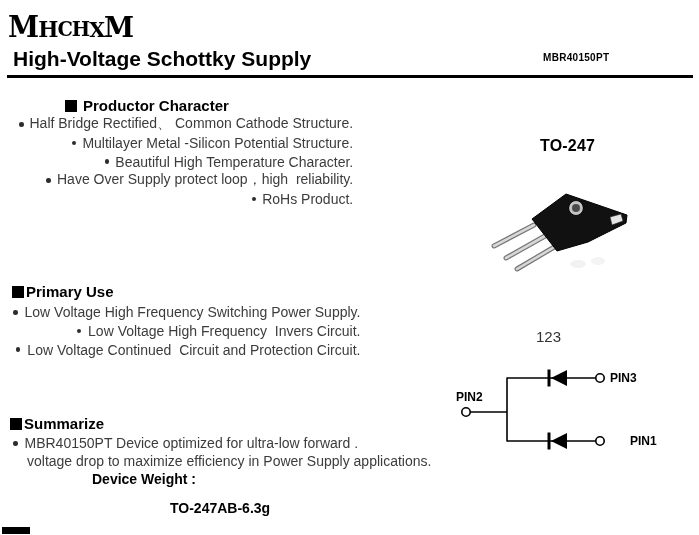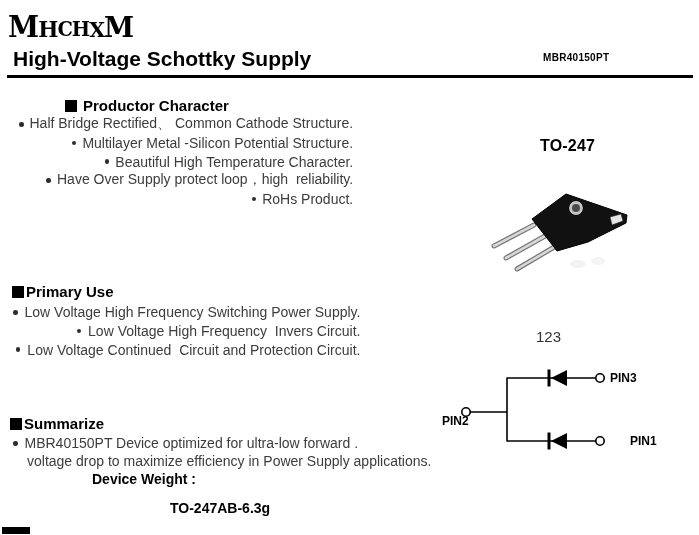--- a/index.html
+++ b/index.html
@@ -42,21 +42,21 @@
   .l2 .dot,.l3 .dot{margin-right:7px;}
 
   .wrap-line{left:27px;top:453px;font-size:14px;white-space:pre;color:#3c3c3c;}
   .dw-label{left:72px;top:471px;font-size:14px;font-weight:700;color:#000;padding-left:20px;}
   .dw-value{left:170px;top:500px;font-size:14px;font-weight:700;color:#000;}
 
   .pkg-name{left:540px;top:137px;font-size:16px;font-weight:700;color:#000;letter-spacing:.2px;}
   .pin-numbers{left:536px;top:280px;font-size:15px;color:#333;margin-top:48px;}
 
   .pin-label{font-size:12px;font-weight:700;color:#000;}
-  .pl-2{left:442px;top:390px;margin-top:24px;}
+  .pl-2{left:456px;top:390px;}
   .pl-3{left:610px;top:371px;}
   .pl-1{left:610px;top:434px;padding-left:20px;}
 
   .pkg-svg{left:480px;top:185px;}
   .ckt-svg{left:440px;top:365px;}
 
   .corner-mark{left:2px;top:527px;width:28px;height:7px;background:#000;}
 </style>
 </head>
 <body>

